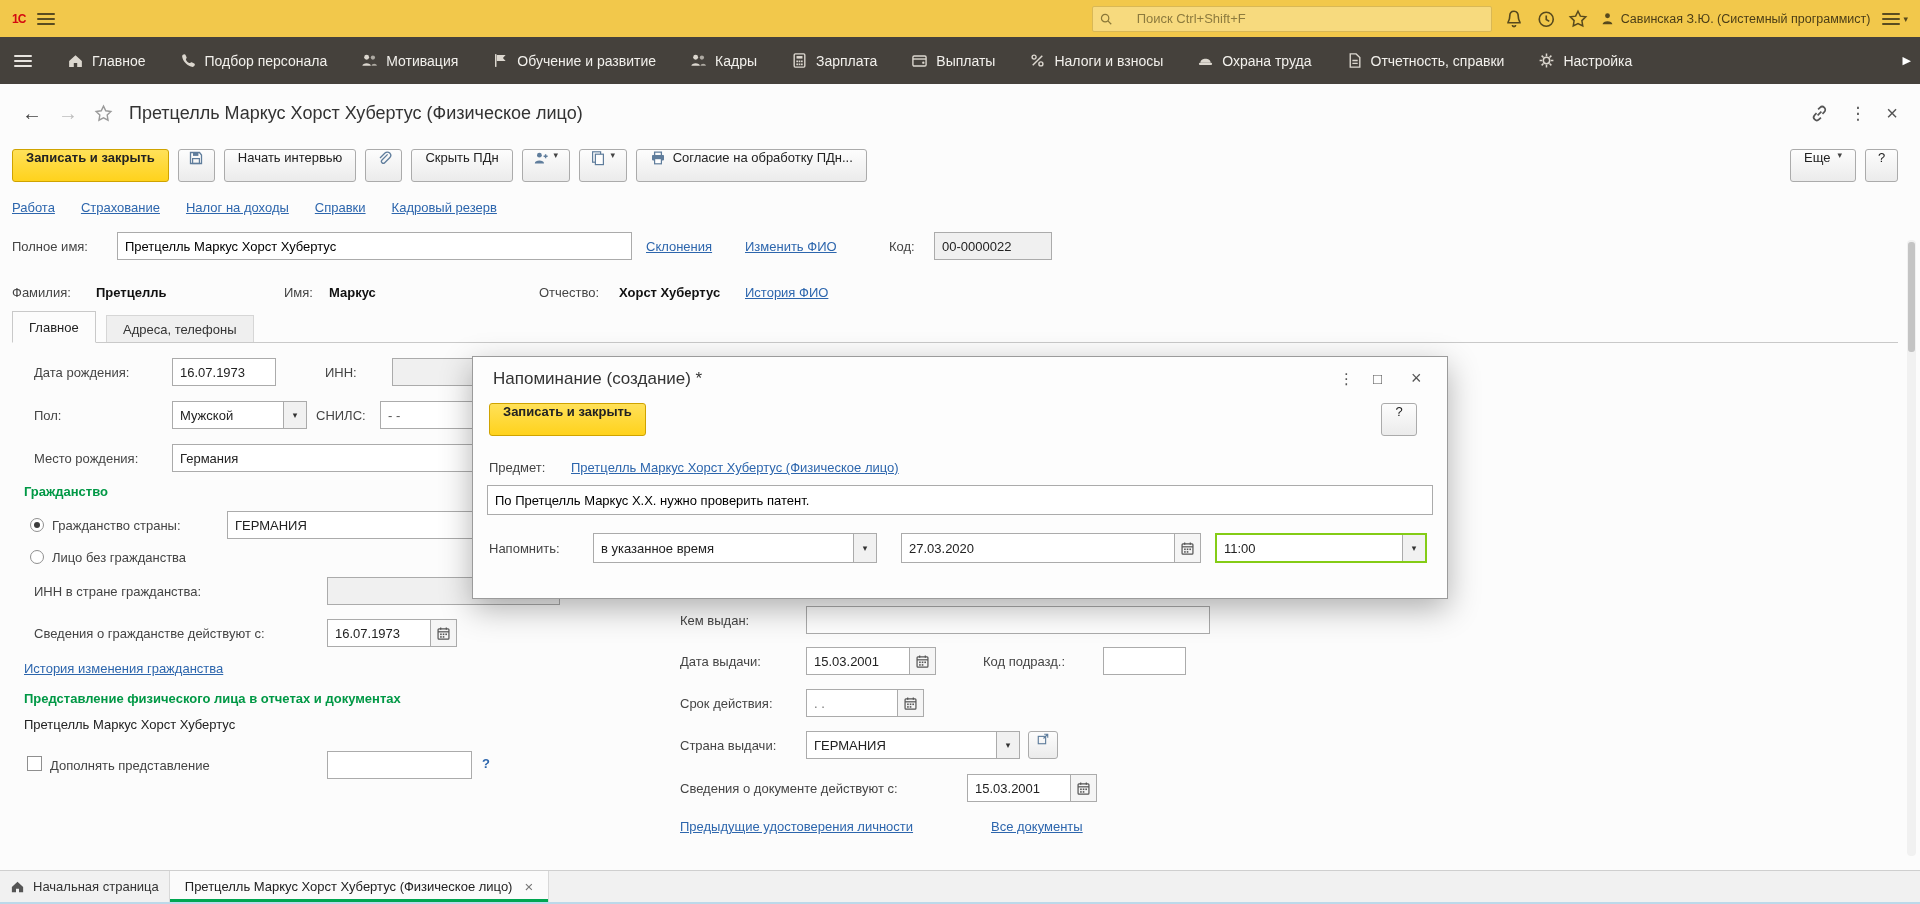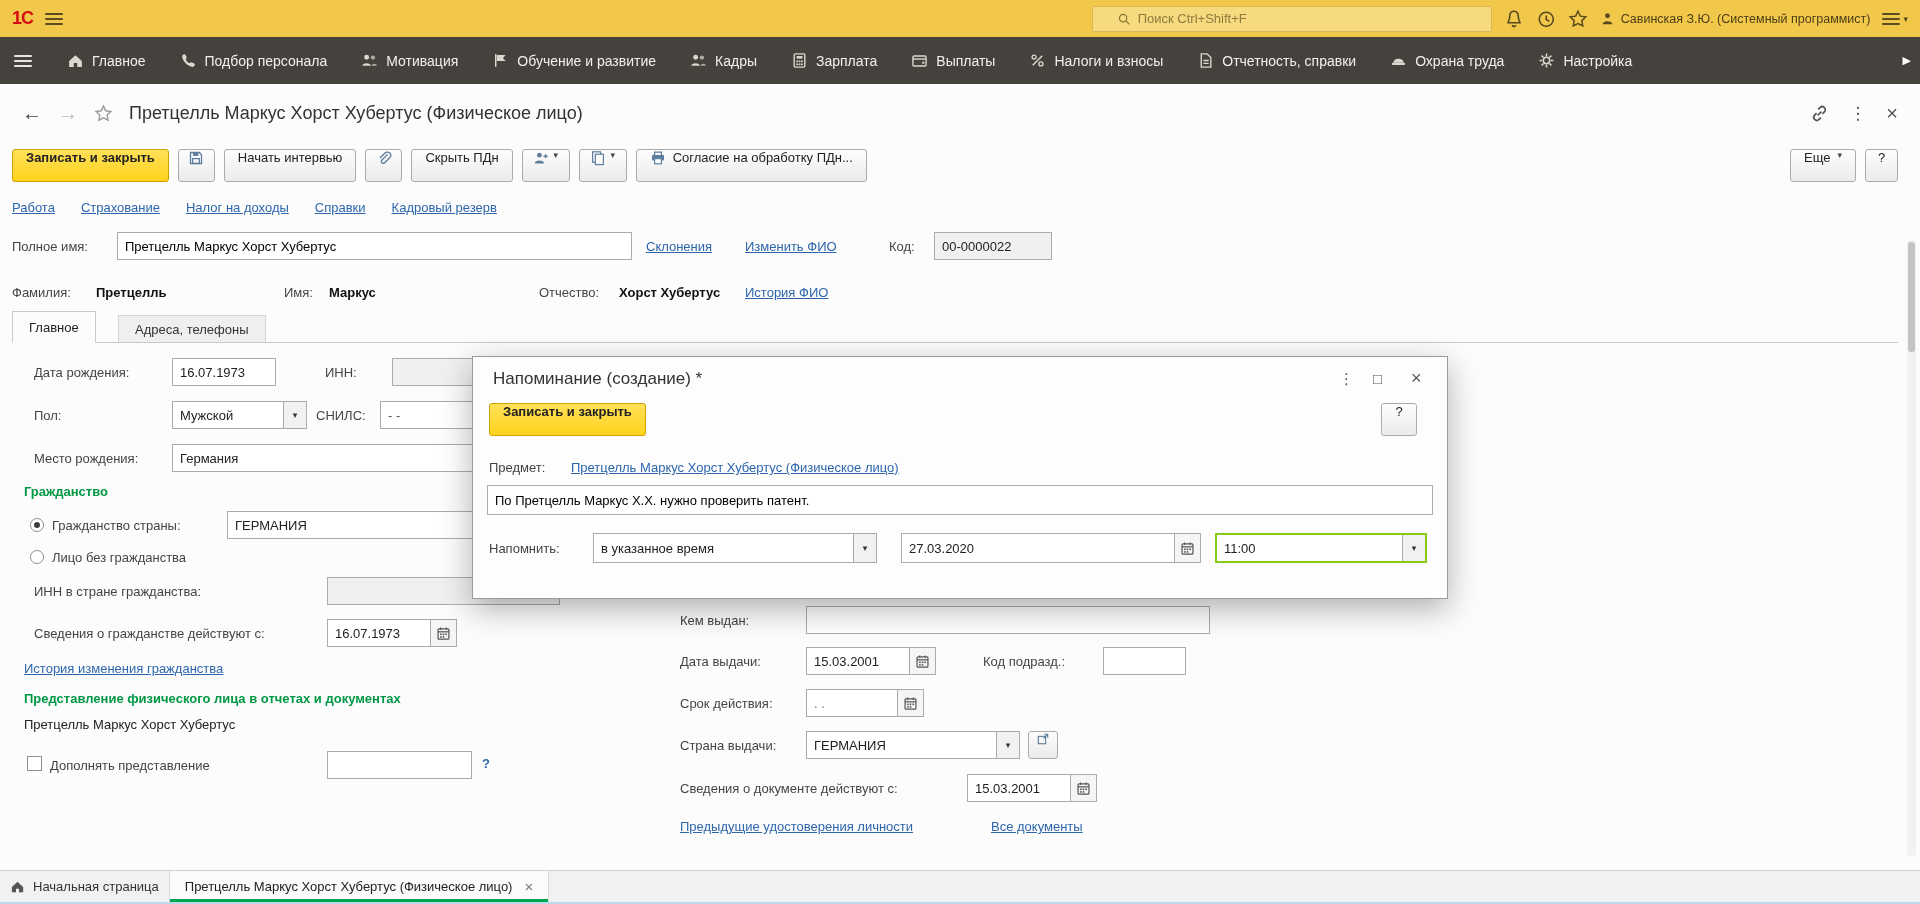--- a/index.html
+++ b/index.html
@@ -3,26 +3,26 @@
 <meta charset="utf-8">
 <style>
   *{margin:0;padding:0;box-sizing:border-box}
   html,body{width:1920px;height:904px;overflow:hidden;background:#e9e9e9;
     font-family:"Liberation Sans","DejaVu Sans",sans-serif;font-size:13px;color:#222}
   svg{display:block}
 
   
   .titlebar{position:absolute;top:0;left:0;width:1920px;height:37px;background:#f2c84b;
     display:flex;align-items:center;gap:12px;padding:0 12px;z-index:5}
-  .logo1c{color:#d40a10;font-weight:bold;font-size:18px;letter-spacing:-1px}
+  .logo1c{color:#d40a10;font-weight:bold;font-size:12px;letter-spacing:-1px}
   .hamb{width:18px;display:flex;flex-direction:column;gap:3px;cursor:pointer}
   .hamb i{display:block;height:2px;background:#5a4c20;border-radius:1px}
   .tb-title{font-size:13.5px;color:#4a3d17;white-space:nowrap}
   .tb-search{margin-left:auto;width:400px;height:26px;background:#f7da7e;border:1px solid #d9b855;
-    border-radius:2px;display:flex;align-items:center;gap:7px;padding:0 24px}
+    border-radius:2px;display:flex;align-items:center;gap:24px;padding:0 6px}
   .tb-search svg{width:14px;height:14px;color:#8a7737;flex:none}
   .tb-search input{border:none;outline:none;background:transparent;width:100%;font-size:13px;color:#6d5d28}
   .tb-search input::placeholder{color:#8d7b3e}
   .tb-ic{width:20px;height:20px;color:#57491d;cursor:pointer;flex:none}
   .tb-user{display:flex;align-items:center;gap:6px;font-size:12.5px;color:#4a3d17;white-space:nowrap;cursor:pointer}
   .tb-user svg{width:15px;height:15px;color:#57491d}
   .svc{display:flex;align-items:center;gap:3px;cursor:pointer}
   .svc .arr{font-size:9px;color:#57491d}
 
   
@@ -78,21 +78,21 @@
   .cfield .cal svg{width:15px;height:15px;color:#555}
   .goldfocus{border:2px solid #84cc16}
   .radio{position:absolute;width:14px;height:14px;border:1px solid #8f8f8f;border-radius:50%;background:#fff;cursor:pointer}
   .radio.on::after{content:'';position:absolute;inset:3px;border-radius:50%;background:#3d3d3d}
   .cb{position:absolute;width:15px;height:15px;border:1px solid #8f8f8f;background:#fff;cursor:pointer}
 
   
   .tabs{position:absolute;top:228px;left:12px;right:22px;height:31px;border-bottom:1px solid #c9c9c9}
   .tab{position:absolute;display:flex;align-items:center;padding:0 16px;font-size:13px;cursor:pointer}
   .tab.active{left:0;bottom:-1px;height:32px;background:#fcfcfc;border:1px solid #c9c9c9;border-bottom:1px solid #fcfcfc}
-  .tab.inactive{left:106px;bottom:0;height:27px;background:#efefef;border:1px solid #d6d6d6;border-bottom:none;color:#333}
+  .tab.inactive{left:94px;bottom:0;height:27px;background:#efefef;border:1px solid #d6d6d6;border-bottom:none;color:#333}
 
   
   .modal{position:absolute;left:472px;top:356px;width:976px;height:243px;background:#fdfdfd;
     border:1px solid #9b9b9b;box-shadow:0 10px 30px rgba(0,0,0,.30);z-index:20}
   .m-title{position:absolute;left:20px;top:12px;font-size:17px;color:#333;white-space:nowrap}
   .m-ic{position:absolute;top:13px;color:#555;cursor:pointer;font-size:15px}
 
   
   .vscroll{position:absolute;right:4px;top:156px;width:9px;height:616px;background:#f1f1f1;border-radius:4px}
   .vthumb{position:absolute;left:1px;top:2px;width:7px;height:110px;background:#c4c4c4;border-radius:3px;cursor:pointer}
@@ -317,29 +317,29 @@
       <span>Выплаты</span>
     </div>
   <div class="mi">
       <svg>
         <use href="#i-percent"></use>
       </svg>
       <span>Налоги и взносы</span>
     </div>
   <div class="mi">
       <svg>
+        <use href="#i-helmet"></use>
+      </svg>
+      <span>Охрана труда</span>
+    </div>
+  <div class="mi">
+      <svg>
         <use href="#i-doc"></use>
       </svg>
       <span>Отчетность, справки</span>
-    </div>
-  <div class="mi">
-      <svg>
-        <use href="#i-helmet"></use>
-      </svg>
-      <span>Охрана труда</span>
     </div>
   <div class="mi">
       <svg>
         <use href="#i-gear"></use>
       </svg>
       <span>Настройка</span>
     </div>
   <span class="sec-arrow">▶</span>
 </div>
 

